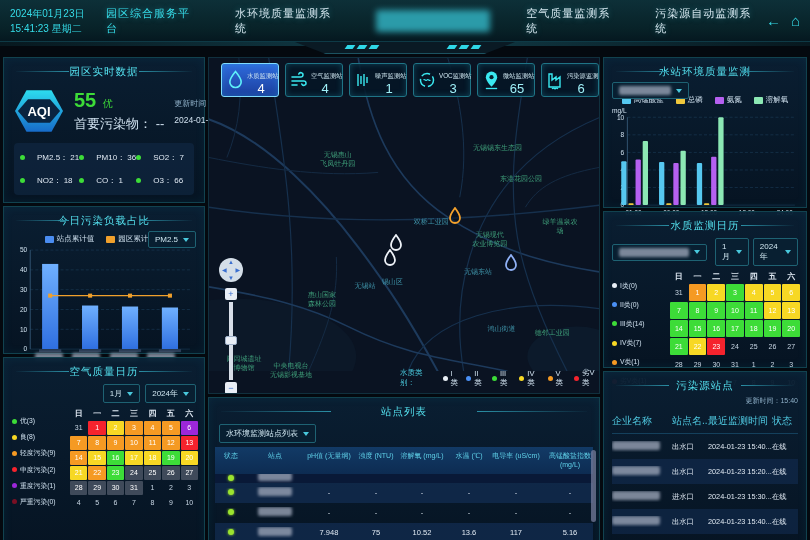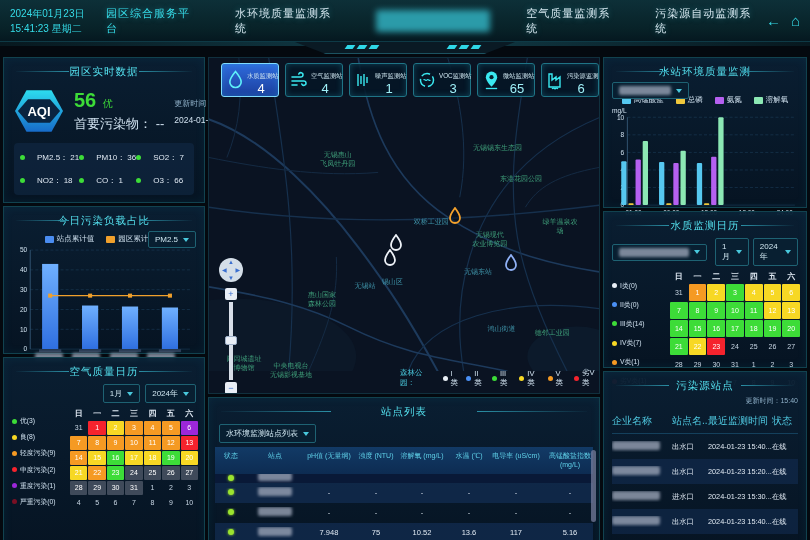--- a/index.html
+++ b/index.html
@@ -184,21 +184,21 @@
   <div class="main">
 
     <div class="col">
       <section class="panel" style="height:146px">
         <div class="p-head">园区实时数据</div>
         <div class="rt-top">
           <div class="hex">
             <div class="hex-in">AQI</div>
           </div>
           <div>
-            <span class="aqi-val">56</span>
+            <span class="aqi-val">55</span>
             <span class="aqi-grade">优</span>
             <div class="aqi-primary">
               <span>首要污染物：</span>
               <span>--</span>
             </div>
           </div>
           <div class="upd">
             <div class="upd-l">更新时间</div>
             <div class="upd-v">2024-01-23 15:00:00</div>
           </div>
@@ -517,21 +517,21 @@
           <div class="zslider">
             <div class="zbtn">+</div>
             <div class="ztrack">
               <div class="zhandle"></div>
             </div>
             <div class="zbtn">−</div>
           </div>
         </div>
 
         <div class="map-leg">
-          <span class="ti">森林公园：</span>
+          <span class="ti">水质类别：</span>
           <span id="map-legend" style="display:flex;gap:8px">
               <div class="lg-item">
                 <span class="lg-dot" style="background: rgb(232, 238, 245);"></span>
                 <span>I类</span>
               </div>
               <div class="lg-item">
                 <span class="lg-dot" style="background: rgb(74, 144, 245);"></span>
                 <span>II类</span>
               </div>
               <div class="lg-item">

